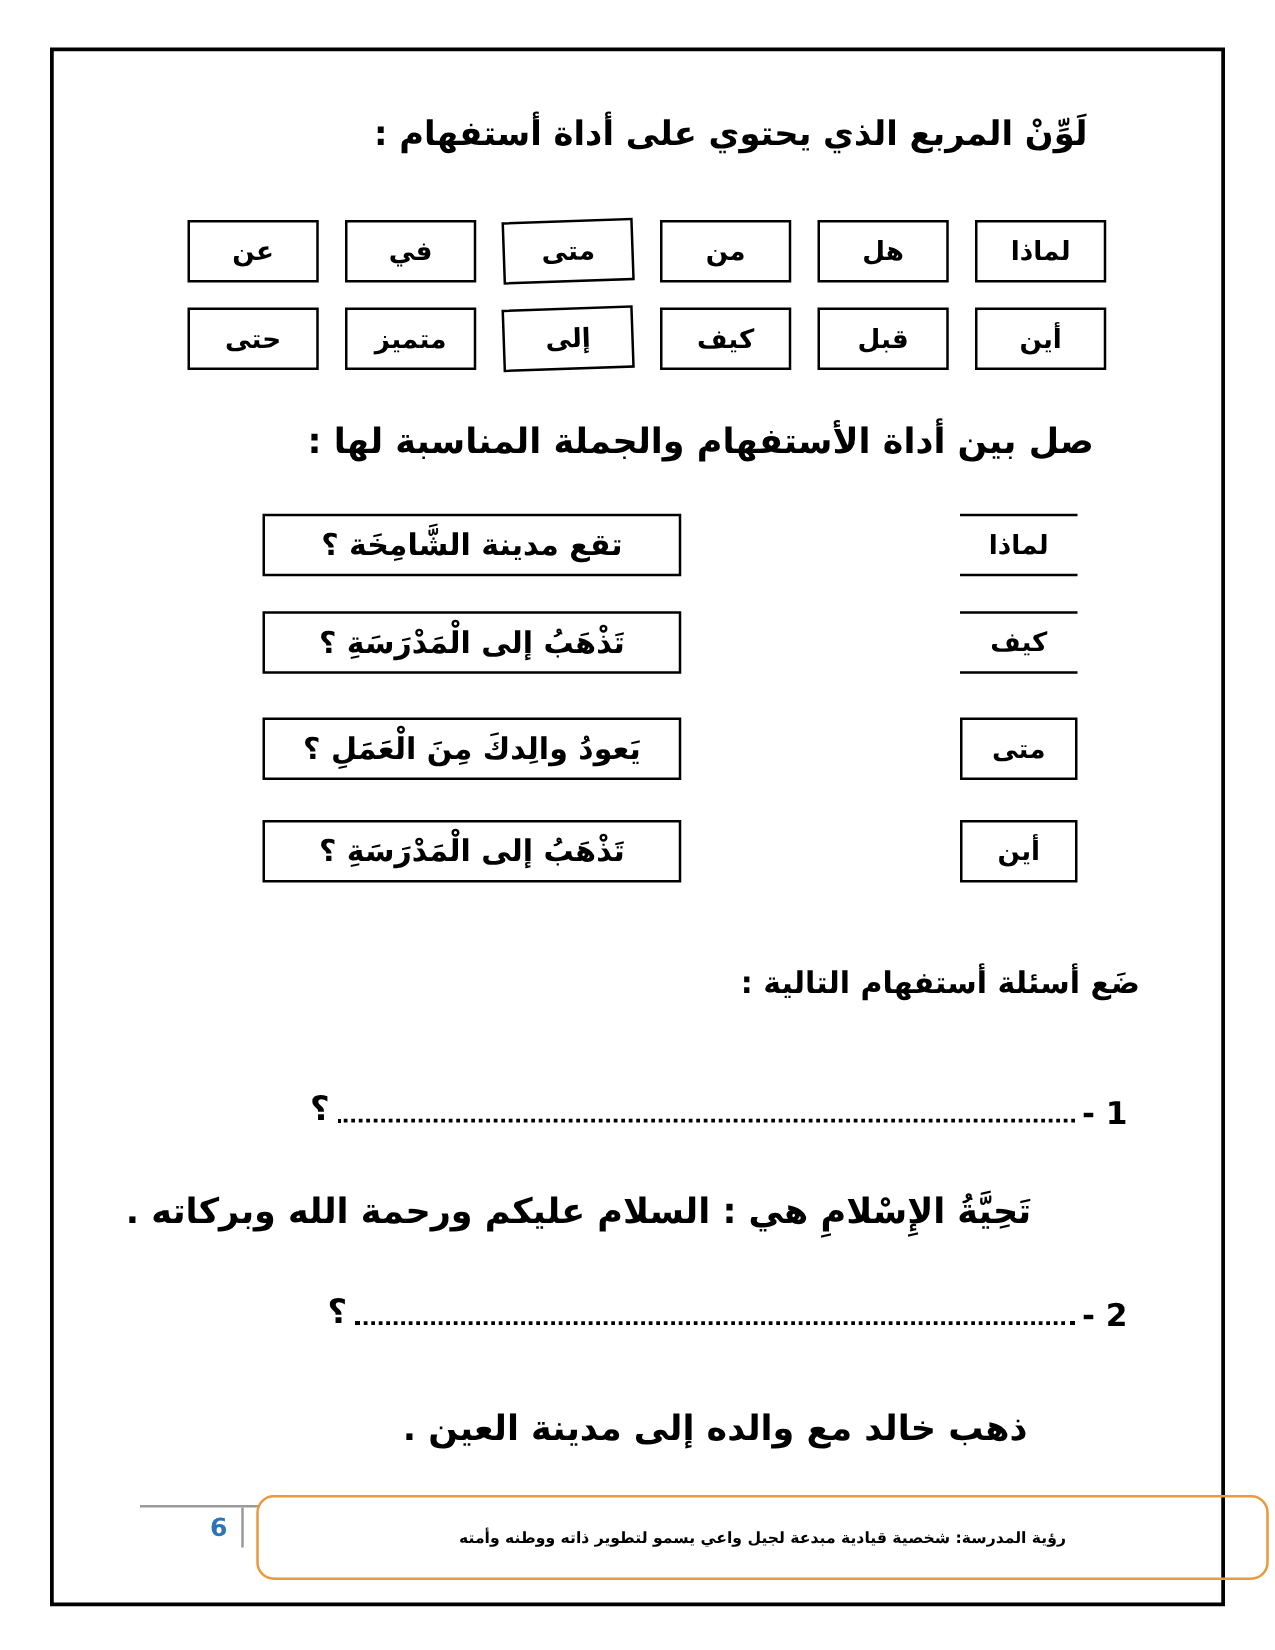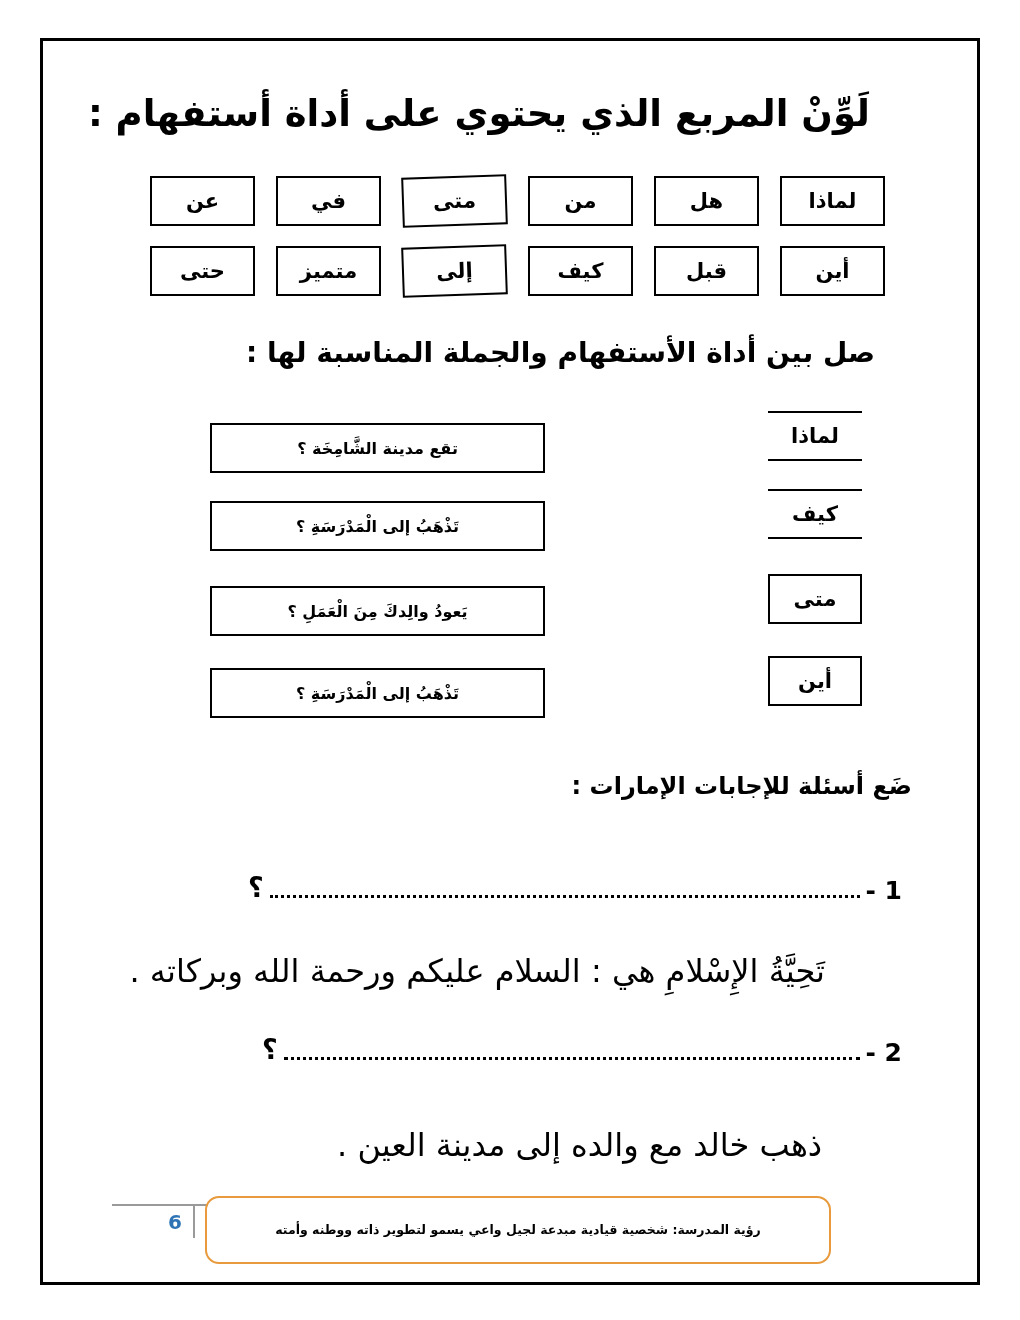--- a/index.html
+++ b/index.html
@@ -10,67 +10,67 @@
     font-family:"DejaVu Sans", sans-serif;
     direction:rtl;
     overflow:hidden;
     color:#000;
   }
   .frame {
     position:absolute; left:40px; top:38px; width:940px; height:1247px;
     border:3px solid #000;
   }
   .title { position:absolute; font-weight:bold; white-space:nowrap; }
-  .t1 { top:92px;  right:150px; font-size:37px; }
+  .t1 { top:92px;  right:150px; font-size:27px; }
   .t2 { top:336px; right:145px; font-size:28px; }
   .t3 { top:772px; right:108px; font-size:24px; }
 
   .box-row {
     position:absolute; left:150px; width:735px; height:50px;
     display:flex; justify-content:space-between; direction:rtl;
   }
   .row1 { top:176px; }
   .row2 { top:246px; }
   .wbox {
     width:105px; height:50px; border:2px solid #000; background:#fff;
     display:flex; align-items:center; justify-content:center;
     font-weight:bold; font-size:21px;
   }
   .tilt { transform:rotate(-2deg); }
 
   .sentence-box {
     position:absolute; left:210px; width:335px; height:50px;
     border:2px solid #000;
     display:flex; align-items:center; justify-content:center;
-    font-weight:bold; font-size:16px; white-space:nowrap;margin-top:12px;
+    font-weight:bold; font-size:24px; white-space:nowrap;
   }
   .tool-box {
     position:absolute; right:158px; width:94px; height:50px;
     display:flex; align-items:center; justify-content:center;
     font-weight:bold; font-size:21px;
   }
   .tool-lines { border-top:2px solid #000; border-bottom:2px solid #000; }
   .tool-full  { border:2px solid #000; }
   .p1 { top:411px; } .p2 { top:489px; } .p3 { top:574px; } .p4 { top:656px; }
 
   .q-row {
     position:absolute; right:108px; display:flex; align-items:flex-end;
   }
   .q1 { top:872px;  left:248px; }
   .q2 { top:1034px; left:262px; }
   .q-label { font-weight:bold; font-size:25px; direction:ltr; margin-right:10px; }
   .q-dots  { flex:1; border-bottom:3.5px dotted #000; height:24px; margin:0 6px 7px 6px; }
   .q-mark  { font-weight:bold; font-size:27px; margin-bottom:2px; }
 
-  .answer { position:absolute; font-weight:normal; font-size:32px; white-space:nowrap; }
+  .answer { position:absolute; font-weight:bold; font-size:28px; white-space:nowrap; }
   .a1 { top:952px;  right:195px; }
   .a2 { top:1126px; right:198px; }
 
   .footer-box {
-    position:absolute; left:205px; top:1196px; width:626px; height:68px;
+    position:absolute; left:205px; top:1196px; width:810px; height:68px;
     border:2px solid #E89A3C; border-radius:14px;
     display:flex; flex-direction:column; justify-content:center;
     text-align:center; font-weight:bold; font-size:12.5px; line-height:1.5;
     padding:2px 10px;
   }
   .footer-rule-h { position:absolute; left:112px; top:1204px; width:96px; height:2px; background:#9a9a9a; }
   .footer-rule-v { position:absolute; left:193px; top:1206px; width:2px; height:32px; background:#9a9a9a; }
   .footer-page-num { position:absolute; left:168px; top:1210px; font-size:20px; font-weight:bold; color:#2E74B5; }
 </style>
 </head>
@@ -105,21 +105,21 @@
 
 <div class="sentence-box p2">تَذْهَبُ إلى الْمَدْرَسَةِ ؟</div>
 <div class="tool-box tool-lines p2">كيف</div>
 
 <div class="sentence-box p3">يَعودُ والِدكَ مِنَ الْعَمَلِ ؟</div>
 <div class="tool-box tool-full p3">متى</div>
 
 <div class="sentence-box p4">تَذْهَبُ إلى الْمَدْرَسَةِ ؟</div>
 <div class="tool-box tool-full p4">أين</div>
 
-<div class="title t3">ضَع أسئلة للإجابات الإمارات :</div>
+<div class="title t3">ضَع أسئلة أستفهام التالية :</div>
 
 <div class="q-row q1">
   <span class="q-label" dir="ltr">- 1</span>
   <span class="q-dots"></span>
   <span class="q-mark">؟</span>
 </div>
 
 <div class="answer a1">تَحِيَّةُ الإِسْلامِ هي : السلام عليكم ورحمة الله وبركاته  .</div>
 
 <div class="q-row q2">

